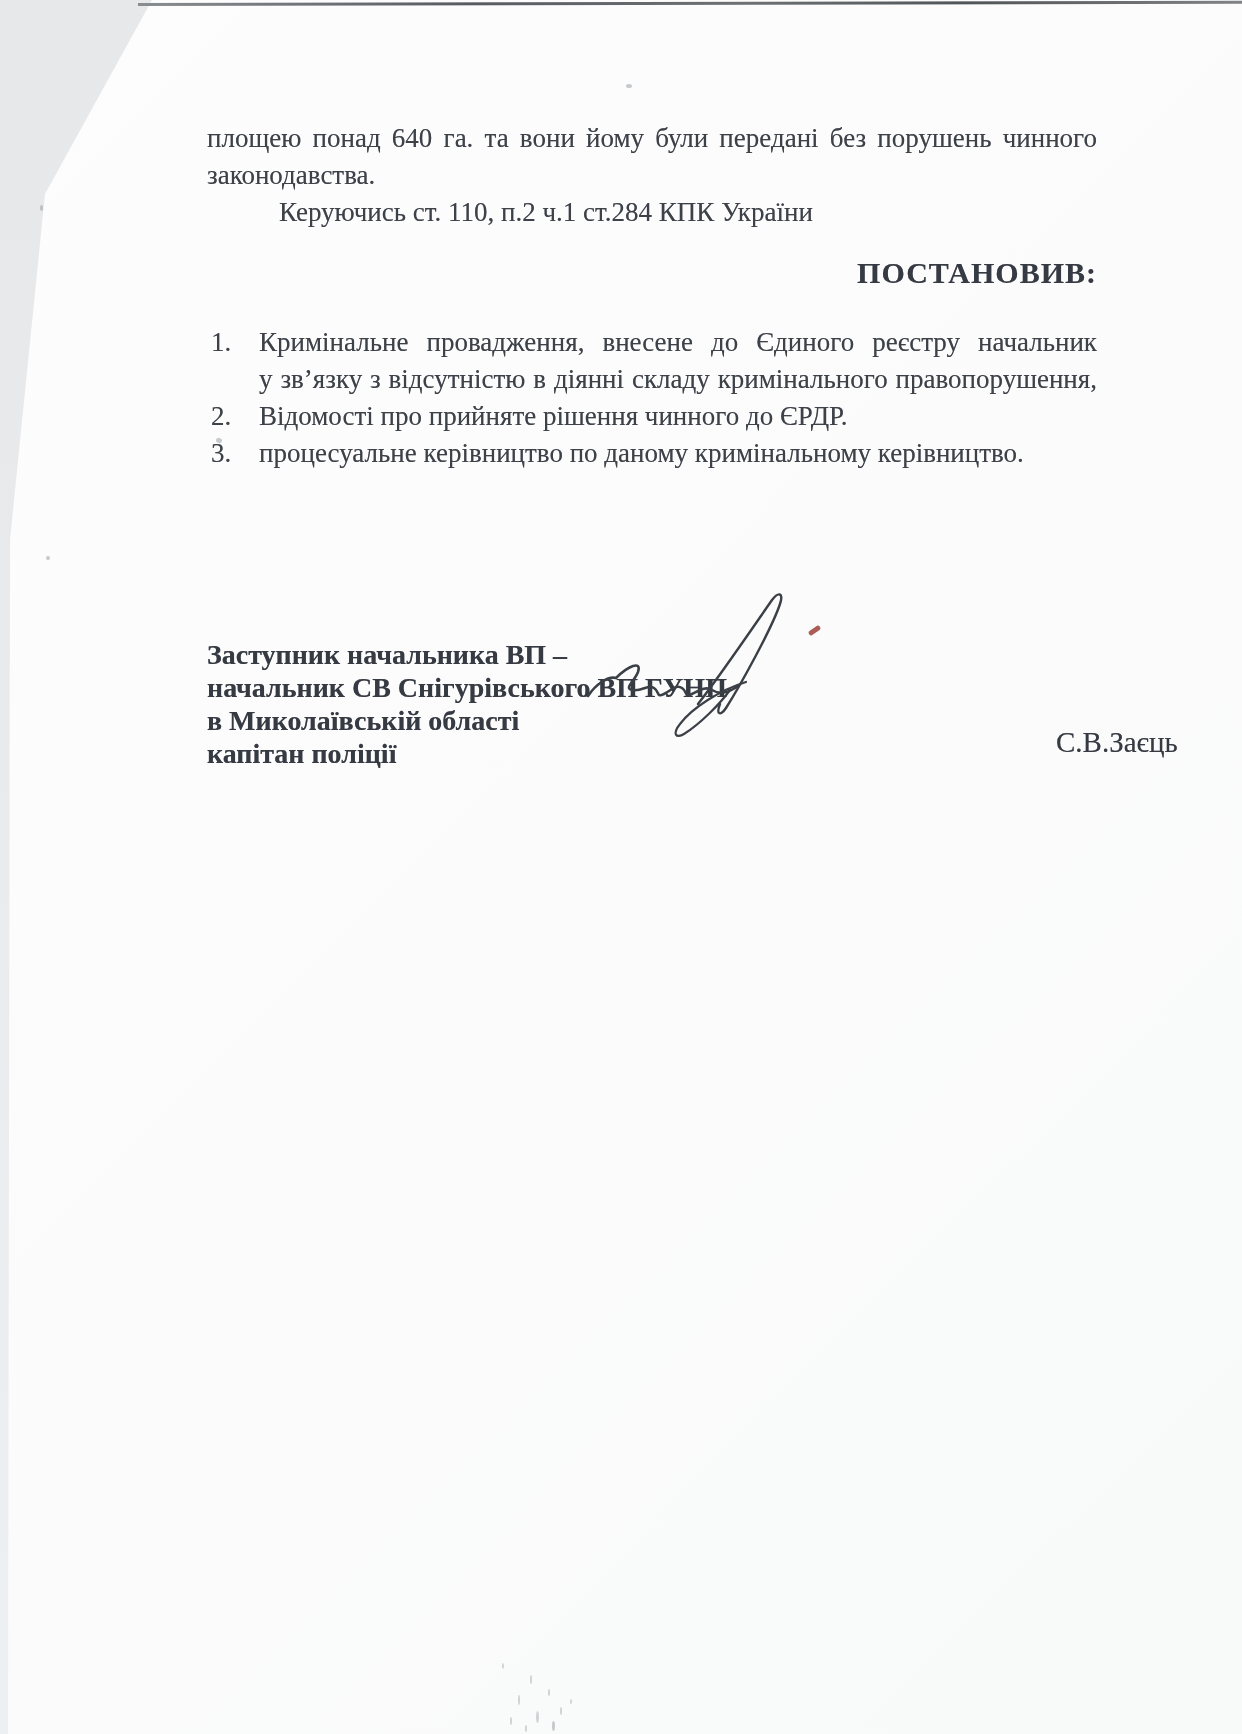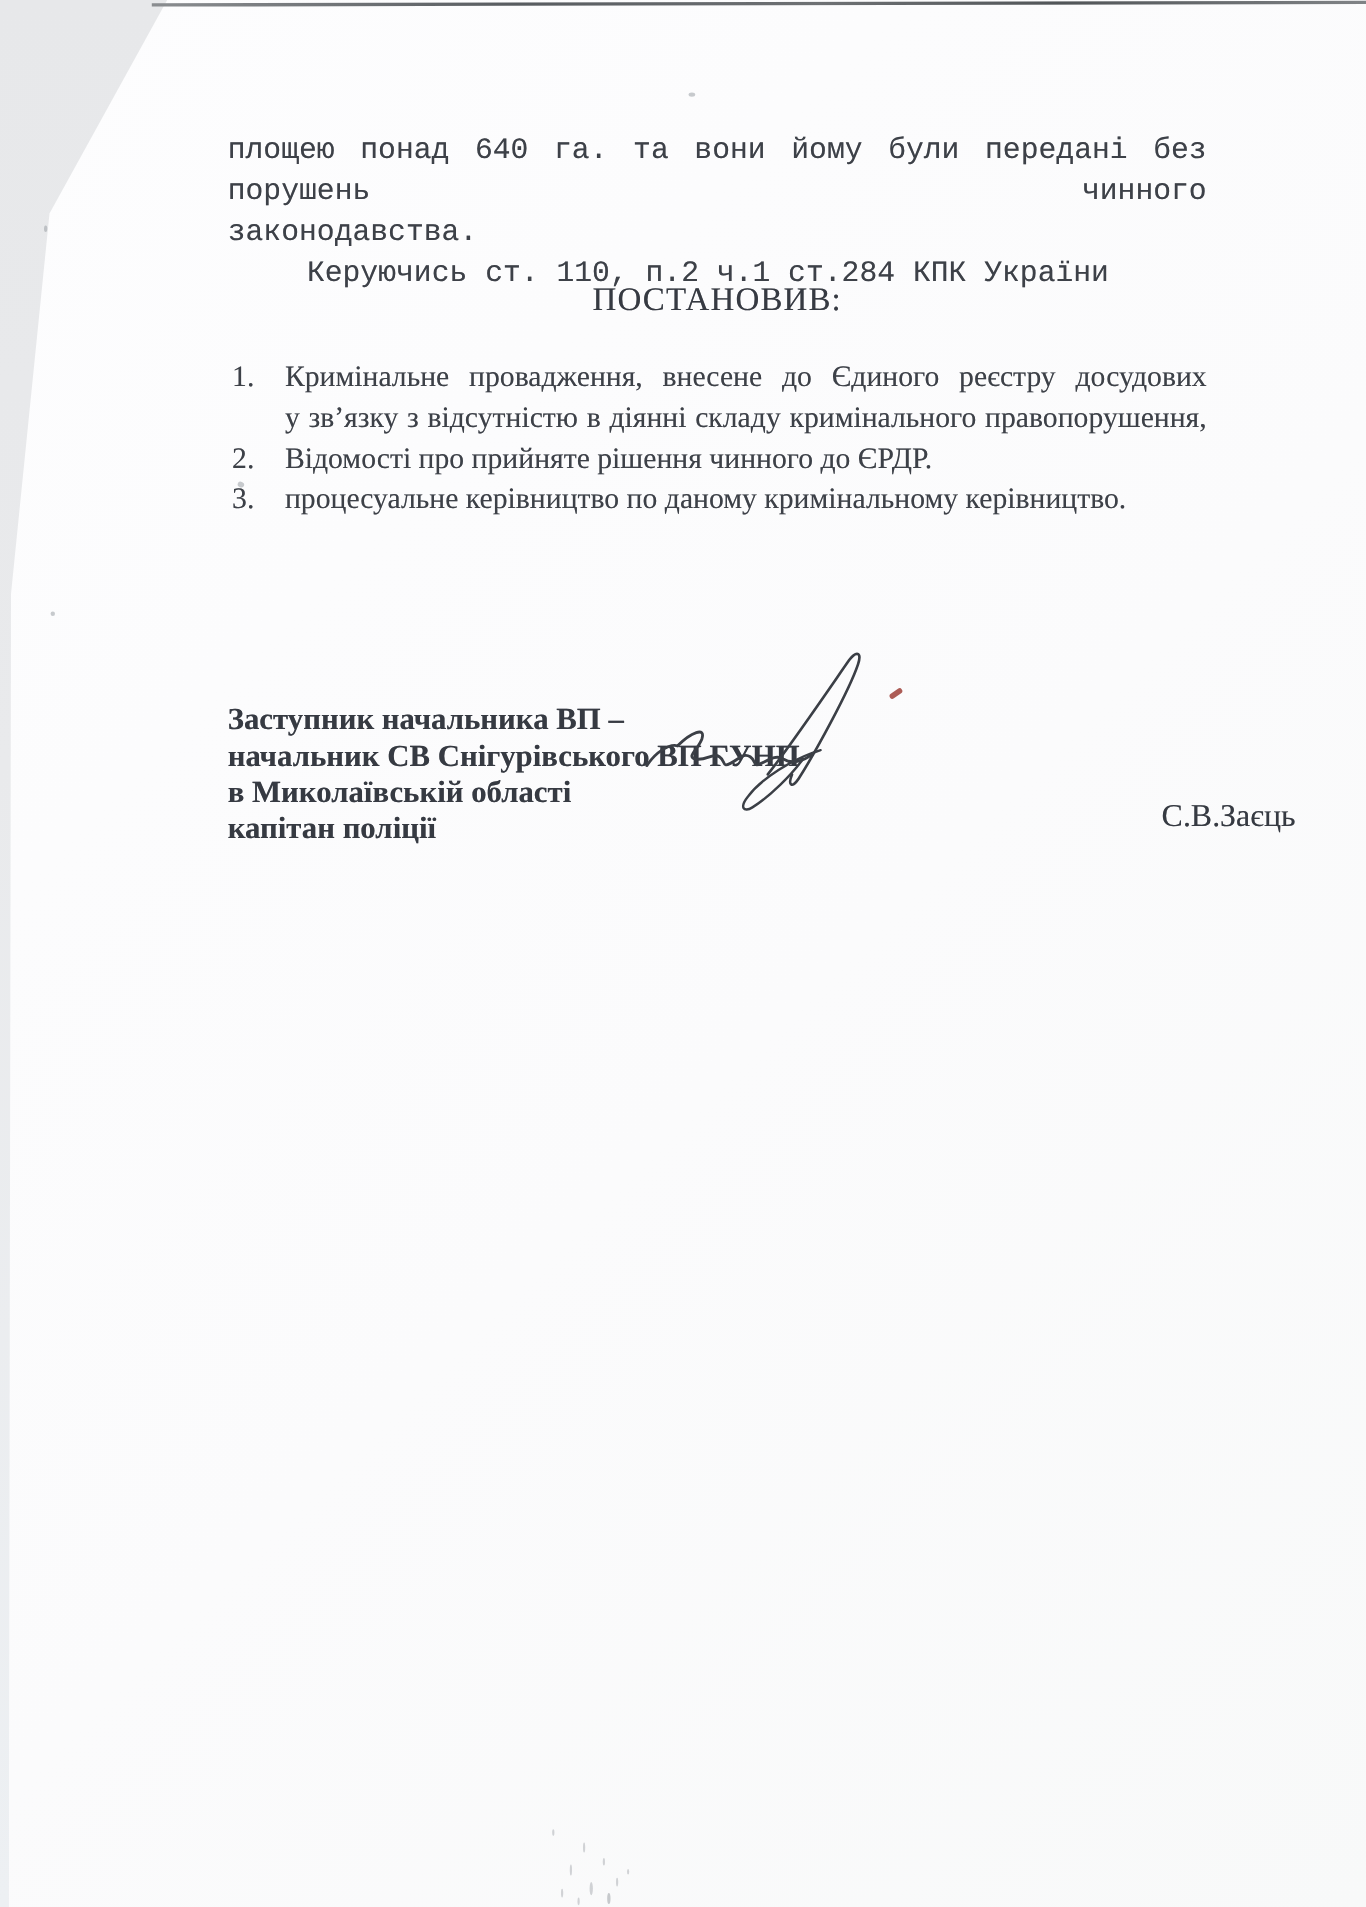--- a/index.html
+++ b/index.html
@@ -18,25 +18,25 @@
     position:absolute;left:138px;top:3px;width:1104px;height:3px;
     background:linear-gradient(90deg,#8a8d90,#585c60 30%,#6e7174 55%,#515558 75%,#808386);
     transform:rotate(-0.12deg);transform-origin:left center;
   }
   .content{position:absolute;left:207px;top:0;width:890px;color:#3d4148;}
   .tline{
     position:relative;margin:0;font-size:27px;line-height:37px;
     text-shadow:0 0 .5px rgba(60,63,70,.45);
   }
   .just{text-align:justify;text-align-last:justify;}
-  .intro{position:absolute;top:120px;left:0;width:890px;font-family:Liberation Mono, monospace;}
+  .intro{position:absolute;top:120px;left:0;width:890px;}
   .indent{padding-left:72px;}
   .heading{
     position:absolute;top:256px;left:0;width:890px;margin:0;
-    text-align:center;font-size:30px;font-weight:normal;letter-spacing:1px;color:#363a42;
+    text-align:right;font-size:30px;font-weight:bold;letter-spacing:1px;color:#363a42;
     text-shadow:0 0 .6px rgba(50,54,62,.5);
   }
   .list{position:absolute;top:324px;left:0;width:890px;}
   .li{display:flex;align-items:flex-start;}
   .num{flex:0 0 48px;font-size:27px;line-height:37px;padding-left:4px;
        text-shadow:0 0 .5px rgba(60,63,70,.45);}
   .li-text{flex:1 1 auto;}
   .signoff{position:absolute;top:638px;left:0;width:700px;font-weight:bold;color:#363a42;}
   .signoff .tline{font-size:28px;line-height:33px;text-shadow:0 0 .6px rgba(50,54,62,.5);}
   .signer-name{
@@ -81,21 +81,21 @@
       <p class="tline indent">Керуючись ст. 110, п.2 ч.1 ст.284 КПК України</p>
     </div>
 
     <h1 class="heading">ПОСТАНОВИВ:</h1>
 
     <div class="list">
 
       <div class="li">
         <span class="num">1.</span>
         <div class="li-text">
-          <p class="tline just">Кримінальне провадження, внесене до Єдиного реєстру досудових</p>
+          <p class="tline just">Кримінальне провадження, внесене до Єдиного реєстру начальник</p>
           <p class="tline just">у зв’язку з відсутністю в діянні складу кримінального правопорушення,</p>
         </div>
       </div>
 
       <div class="li">
         <span class="num">2.</span>
         <div class="li-text">
           <p class="tline">Відомості про прийняте рішення чинного до ЄРДР.</p>
         </div>
       </div>

